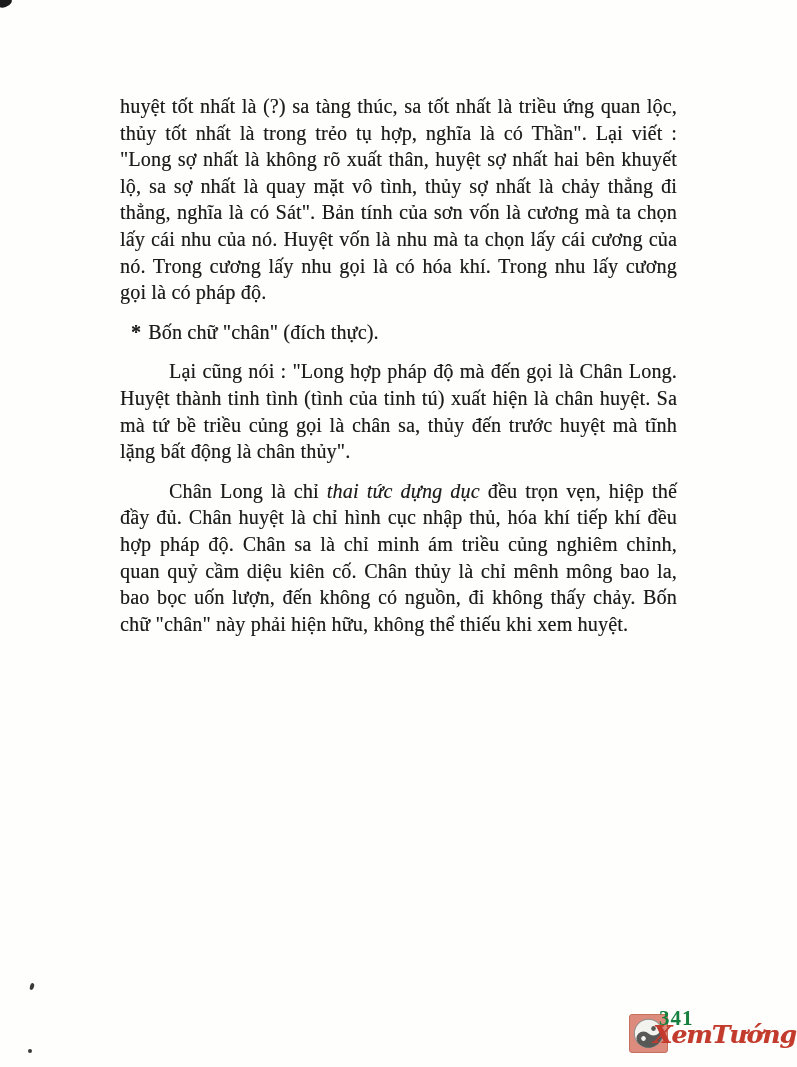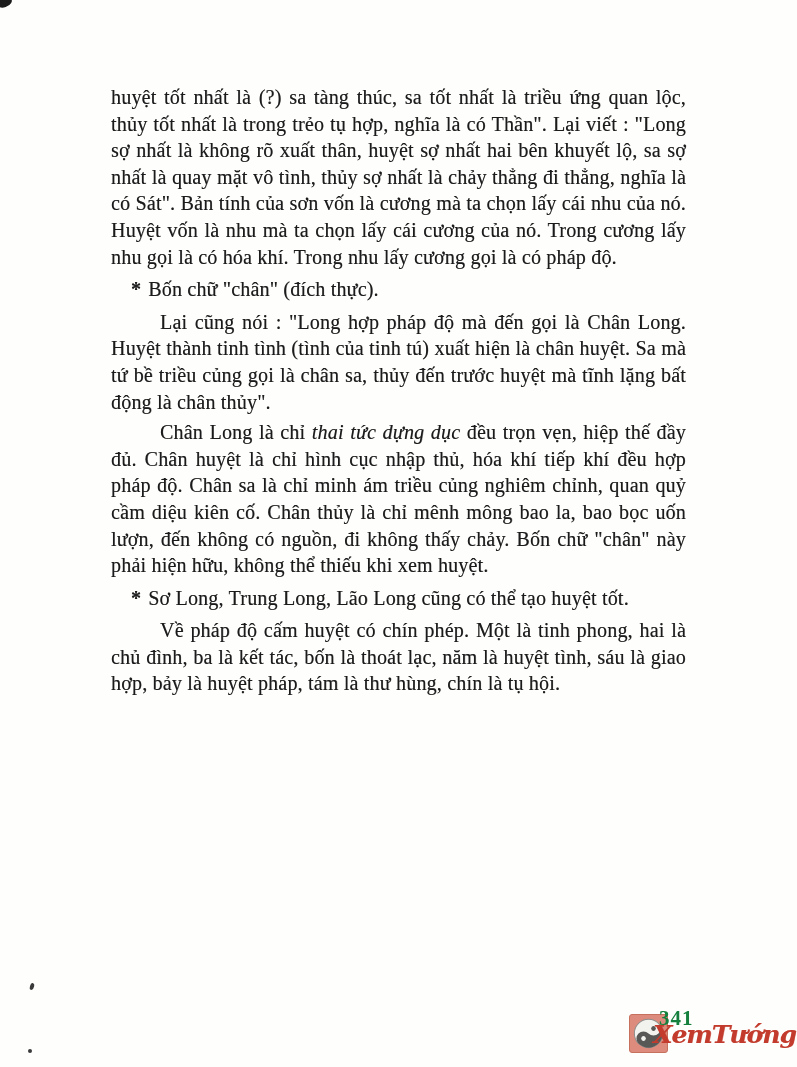--- a/index.html
+++ b/index.html
@@ -17,21 +17,21 @@
   .text-column {
     position: absolute;
     left: 107px; top: 80px; width: 583px;
     font-family: "Liberation Serif", "DejaVu Serif", serif;
     font-size: 20px;
     line-height: 26.6px;
     color: #1b1b1b;
     text-shadow: 0.3px 0.3px 0 rgba(27,27,27,0.5);
     letter-spacing: 0.2px;
   }
-  .para { margin: 4px; text-align: justify; }
+  .para { margin: 13px; text-align: justify; }
   .para.indent { text-indent: 49px; }
   .para.continuation { text-indent: 0; }
   .para.bullet { text-indent: 24px; text-align: left; margin: 6px 0; }
   .bullet-marker { font-weight: bold; padding-right: 7px; }
   .italic { font-style: italic; }
 
   
   .corner-mark {
     position: absolute; left: -3px; top: -3px;
     width: 15px; height: 10px;
@@ -85,22 +85,20 @@
 
   <div class="corner-mark"></div>
   <div class="margin-mark mm1"></div>
   <div class="margin-mark mm2"></div>
 
   <main class="text-column" id="text-column">
       <p class="para continuation"><span>huyệt tốt nhất là (?) sa tàng thúc, sa tốt nhất là triều ứng quan lộc, thủy tốt nhất là trong trẻo tụ hợp, nghĩa là có Thần". Lại viết : "Long sợ nhất là không rõ xuất thân, huyệt sợ nhất hai bên khuyết lộ, sa sợ nhất là quay mặt vô tình, thủy sợ nhất là chảy thẳng đi thẳng, nghĩa là có Sát". Bản tính của sơn vốn là cương mà ta chọn lấy cái nhu của nó. Huyệt vốn là nhu mà ta chọn lấy cái cương của nó. Trong cương lấy nhu gọi là có hóa khí. Trong nhu lấy cương gọi là có pháp độ.</span></p>
       <p class="para bullet"><span class="bullet-marker">*</span><span>Bốn chữ "chân" (đích thực).</span></p>
       <p class="para indent"><span>Lại cũng nói : "Long hợp pháp độ mà đến gọi là Chân Long. Huyệt thành tinh tình (tình của tinh tú) xuất hiện là chân huyệt. Sa mà tứ bề triều củng gọi là chân sa, thủy đến trước huyệt mà tĩnh lặng bất động là chân thủy".</span></p>
       <p class="para indent"><span>Chân Long là chỉ </span><span class="italic">thai tức dựng dục</span><span> đều trọn vẹn, hiệp thế đầy đủ. Chân huyệt là chỉ hình cục nhập thủ, hóa khí tiếp khí đều hợp pháp độ. Chân sa là chỉ minh ám triều củng nghiêm chỉnh, quan quỷ cầm diệu kiên cố. Chân thủy là chỉ mênh mông bao la, bao bọc uốn lượn, đến không có nguồn, đi không thấy chảy. Bốn chữ "chân" này phải hiện hữu, không thể thiếu khi xem huyệt.</span></p>
-      <p class="para bullet"><span class="bullet-marker">*</span><span>Sơ Long, Trung Long, Lão Long cũng có thể tạo huyệt tốt.</span></p>
-      <p class="para indent"><span>Về pháp độ cấm huyệt có chín phép. Một là tinh phong, hai là chủ đình, ba là kết tác, bốn là thoát lạc, năm là huyệt tình, sáu là giao hợp, bảy là huyệt pháp, tám là thư hùng, chín là tụ hội.</span></p>
     </main>
 
   <div class="footer">
     <span class="logo-box">
       <svg width="31" height="31" viewBox="0 0 32 32" aria-hidden="true">
         <g transform="rotate(45 16 16)">
           <circle cx="16" cy="16" r="14.6" fill="#f2f2ef" stroke="#8d8d8a" stroke-width="1"></circle>
           <path d="M16 1.4 a14.6 14.6 0 0 1 0 29.2 a7.3 7.3 0 0 1 0 -14.6 a7.3 7.3 0 0 0 0 -14.6 z" fill="#585856"></path>
           <circle cx="16" cy="8.7" r="2.4" fill="#585856"></circle>
           <circle cx="16" cy="23.3" r="2.4" fill="#f2f2ef"></circle>

